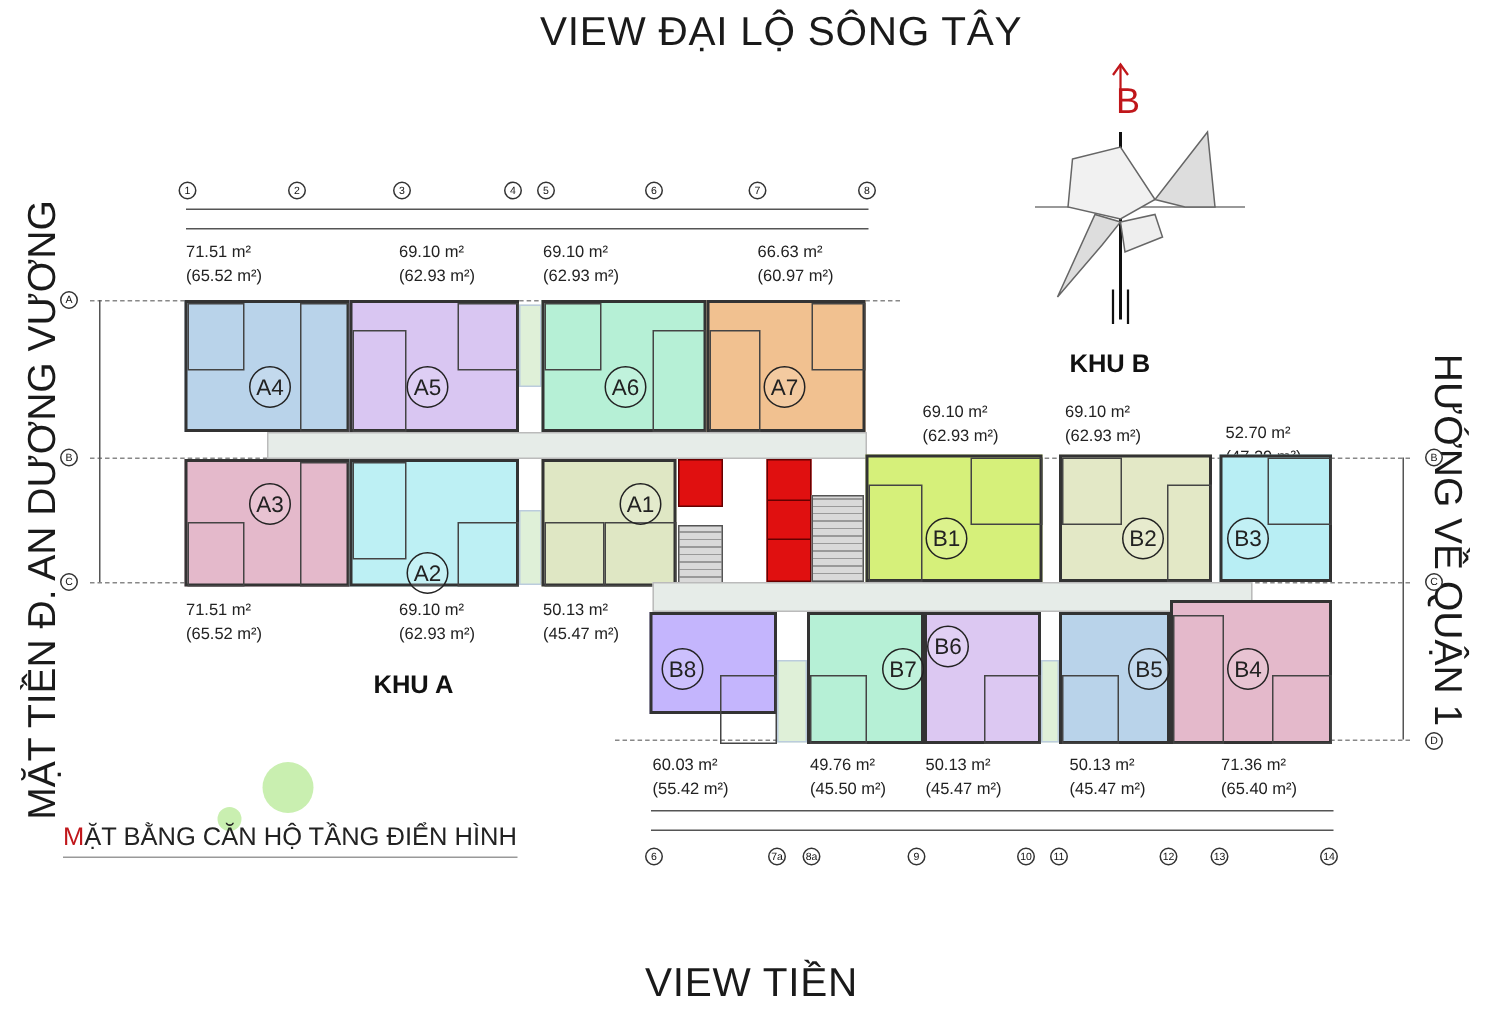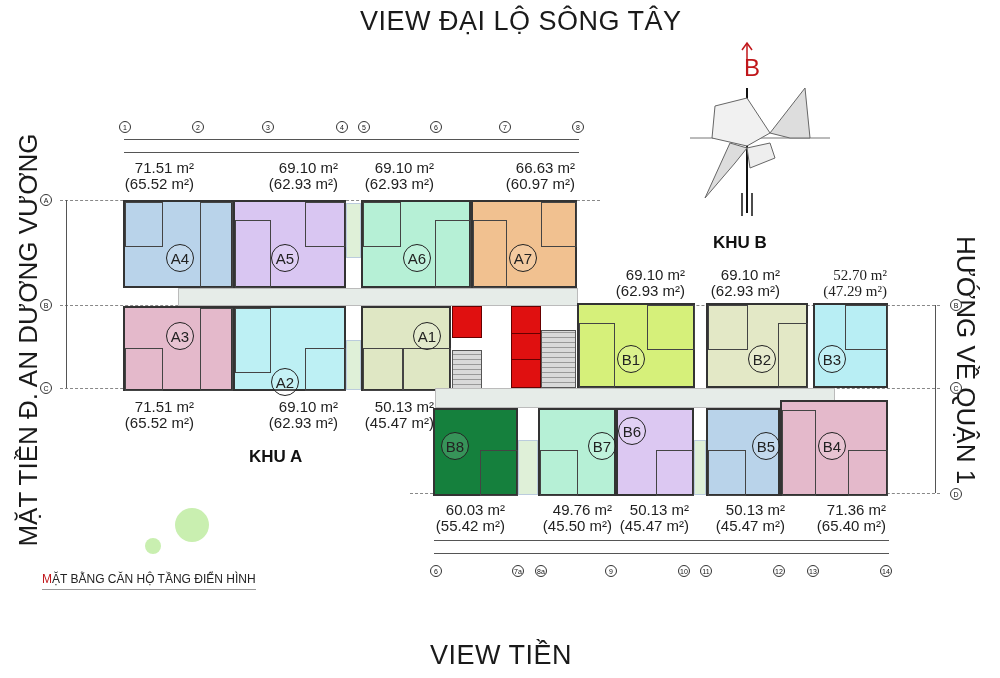--- a/index.html
+++ b/index.html
@@ -3,34 +3,34 @@
 <meta charset="utf-8">
 <style>
   html,body{margin:0;padding:0;background:#fff;}
   body{width:1000px;height:678px;position:relative;overflow:hidden;font-family:"Liberation Sans",sans-serif;color:#111;}
   .abs{position:absolute;}
   .view-title{font-size:27px;letter-spacing:0.5px;color:#1a1a1a;white-space:nowrap;}
   .vert-left{position:absolute;left:8px;top:140px;width:40px;height:400px;}
   .vert-left span{position:absolute;left:50%;top:50%;transform:translate(-50%,-50%) rotate(-90deg);white-space:nowrap;font-size:26px;color:#1a1a1a;}
   .vert-right{position:absolute;left:945px;top:205px;width:40px;height:310px;}
   .vert-right span{position:absolute;left:50%;top:50%;transform:translate(-50%,-50%) rotate(90deg);white-space:nowrap;font-size:26px;color:#1a1a1a;}
-  .area{position:absolute;text-align:right;font-size:15px;line-height:16px;color:#222;white-space:nowrap;}
+  .area{position:absolute;text-align:left;font-size:11px;line-height:16px;color:#222;white-space:nowrap;}
   .zone{position:absolute;font-weight:bold;font-size:17px;color:#111;}
   .unit{position:absolute;border:2px solid #333;box-sizing:border-box;}
   .unit .inner{position:absolute;border:1.5px solid #444;box-sizing:border-box;}
   .unit-label{position:absolute;width:28px;height:28px;border:1.5px solid #222;border-radius:50%;display:flex;align-items:center;justify-content:center;font-size:15px;color:#222;background:rgba(255,255,255,0.15);box-sizing:border-box;}
   .corridor{position:absolute;background:#e6ece8;border:1px solid #bbb;box-sizing:border-box;}
   .stair{position:absolute;background:#d9d9d9;border:1.5px solid #555;box-sizing:border-box;
     background-image:repeating-linear-gradient(0deg,#d9d9d9 0 4px,#999 4px 5px);}
   .elev{position:absolute;background:#e01010;border:1.5px solid #600;box-sizing:border-box;}
   .void{position:absolute;background:#dff0d8;border:1px solid #bcd;box-sizing:border-box;}
   .grid-bubble{position:absolute;width:12px;height:12px;border:1px solid #333;border-radius:50%;font-size:7px;display:flex;align-items:center;justify-content:center;background:#fff;box-sizing:border-box;}
   .dim-line{position:absolute;background:#555;}
   .dash{position:absolute;border-top:1px dashed #888;height:0;}
-  .legend-title{position:absolute;left:42px;top:572px;font-size:12px;color:#222;white-space:nowrap;border-bottom:1px solid #999;padding-bottom:3px;}
+  .legend-title{position:absolute;left:42px;top:548px;font-size:17px;color:#222;white-space:nowrap;border-bottom:1px solid #999;padding-bottom:3px;}
   .legend-title .first{color:#c0161a;}
   .circle{position:absolute;border-radius:50%;background:#c9efb0;}
   .compass{position:absolute;left:690px;top:38px;width:140px;height:180px;}
   .compass-b{position:absolute;left:54px;top:16px;color:#c0161a;font-size:24px;font-weight:normal;}
 </style>
 </head>
 <body>
 
 <div class="abs view-title" style="left:360px;top:6px;">VIEW ĐẠI LỘ SÔNG TÂY</div>
 <div class="abs view-title" style="left:430px;top:640px;">VIEW TIỀN</div>
@@ -113,21 +113,21 @@
   </div>
 
 <div class="area" style="left:615px;top:267px;width:70px;">
     <div>69.10 m²</div>
     <div>(62.93 m²)</div>
   </div>
 <div class="area" style="left:710px;top:267px;width:70px;">
     <div>69.10 m²</div>
     <div>(62.93 m²)</div>
   </div>
-<div class="area" style="left:817px;top:267px;width:70px;font-family:Liberation Serif, serif;">
+<div class="area" style="left:817px;top:281px;width:70px;">
     <div>52.70 m²</div>
     <div>(47.29 m²)</div>
   </div>
 
 <div class="area" style="left:124px;top:399px;width:70px;">
     <div>71.51 m²</div>
     <div>(65.52 m²)</div>
   </div>
 <div class="area" style="left:266px;top:399px;width:72px;">
     <div>69.10 m²</div>
@@ -221,21 +221,21 @@
   <div class="inner" style="left:70px;top:18px;width:30px;height:65px;"></div>
   <div class="unit-label" style="left:40px;top:40px;">B2</div>
 </div>
 <div class="unit" style="left:813px;top:303px;width:75px;height:85px;background:#b8eef4;">
   <div class="inner" style="left:30px;top:0;width:43px;height:45px;"></div>
   <div class="unit-label" style="left:3px;top:40px;">B3</div>
 </div>
 
 <div class="corridor" style="left:435px;top:388px;width:400px;height:20px;"></div>
 
-<div class="unit" style="left:433px;top:408px;width:85px;height:88px;background:#15803d;">
+<div class="unit" style="left:433px;top:408px;width:85px;height:68px;background:#c4b5fd;">
   <div class="inner" style="left:45px;top:40px;width:38px;height:46px;"></div>
   <div class="unit-label" style="left:6px;top:22px;">B8</div>
 </div>
 <div class="void" style="left:518px;top:440px;width:20px;height:55px;"></div>
 <div class="unit" style="left:538px;top:408px;width:78px;height:88px;background:#b6f0d6;">
   <div class="inner" style="left:0;top:40px;width:38px;height:46px;"></div>
   <div class="unit-label" style="left:48px;top:22px;">B7</div>
 </div>
 <div class="unit" style="left:616px;top:408px;width:78px;height:88px;background:#dcc8f2;">
   <div class="inner" style="left:38px;top:40px;width:38px;height:46px;"></div>

